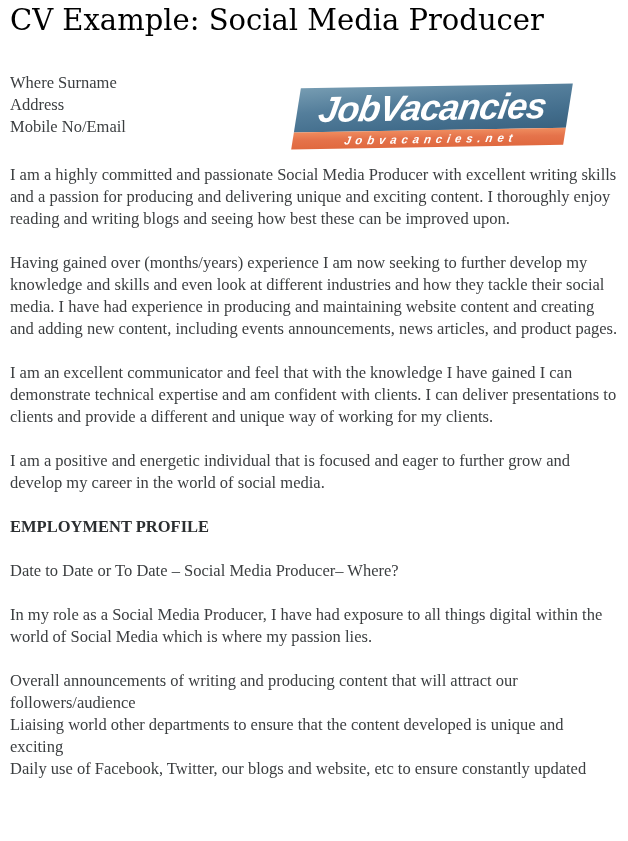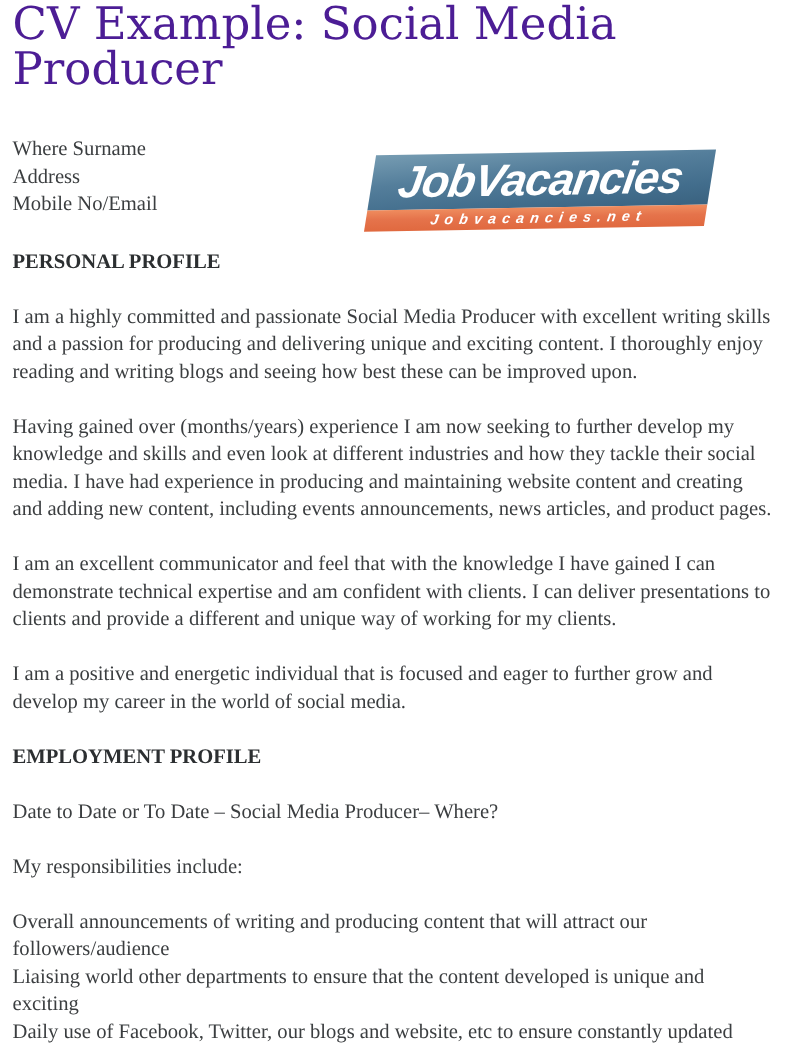--- a/index.html
+++ b/index.html
@@ -10,23 +10,23 @@
   }
   .page {
     padding:2px 10px 0 10px;
     color:#3b3e40;
     font-size:16.5px;
     line-height:22px;
   }
   .page-title {
     font-family:"DejaVu Serif","Liberation Serif",serif;
     font-weight:normal;
-    font-size:36px;
+    font-size:29px;
     line-height:36px;
-    color:#4c1d95;
+    color:#000000;
     margin:0;
   }
   .header-row { position:relative; margin-top:34px; min-height:70px; }
   .contact-line { line-height:22px; }
 
   
   .logo {
     position:absolute; top:14px; right:50px; width:272px;
     transform:rotate(-1deg) skewX(-10deg);
     box-shadow:0 0 0 1px rgba(255,255,255,0);
@@ -84,33 +84,32 @@
     <div class="logo">
       <div class="logo-top">
         <span class="logo-title">JobVacancies</span>
       </div>
       <div class="logo-bottom">
         <span class="logo-subtitle">Jobvacancies.net</span>
       </div>
     </div>
   </div>
 
-  <div class="section-heading">PERSONAL PROFILE</div>
 
   <p class="para">I am a highly committed and passionate Social Media Producer with excellent writing skills and a passion for producing and delivering unique and exciting content. I thoroughly enjoy reading and writing blogs and seeing how best these can be improved upon.</p>
   <p class="para">Having gained over (months/years) experience I am now seeking to further develop my knowledge and skills and even look at different industries and how they tackle their social media. I have had experience in producing and maintaining website content and creating and adding new content, including events announcements, news articles, and product pages.</p>
   <p class="para">I am an excellent communicator and feel that with the knowledge I have gained I can demonstrate technical expertise and am confident with clients. I can deliver presentations to clients and provide a different and unique way of working for my clients.</p>
   <p class="para">I am a positive and energetic individual that is focused and eager to further grow and develop my career in the world of social media.</p>
 
   <div class="section-heading">EMPLOYMENT PROFILE</div>
 
   <p class="role-line">Date to Date or To Date – Social Media Producer– Where?</p>
 
+  <p class="para">In my role as a Social Media Producer, I have had exposure to all things digital within the world of Social Media which is where my passion lies.</p>
 
-  <p class="resp-label">My responsibilities include:</p>
 
   <div class="resp-list">
     <div class="resp-line">Overall announcements of writing and producing content that will attract our followers/audience</div>
     <div class="resp-line">Liaising world other departments to ensure that the content developed is unique and exciting</div>
     <div class="resp-line">Daily use of Facebook, Twitter, our blogs and website, etc to ensure constantly updated</div>
 
   </div>
 
 </div>
 

